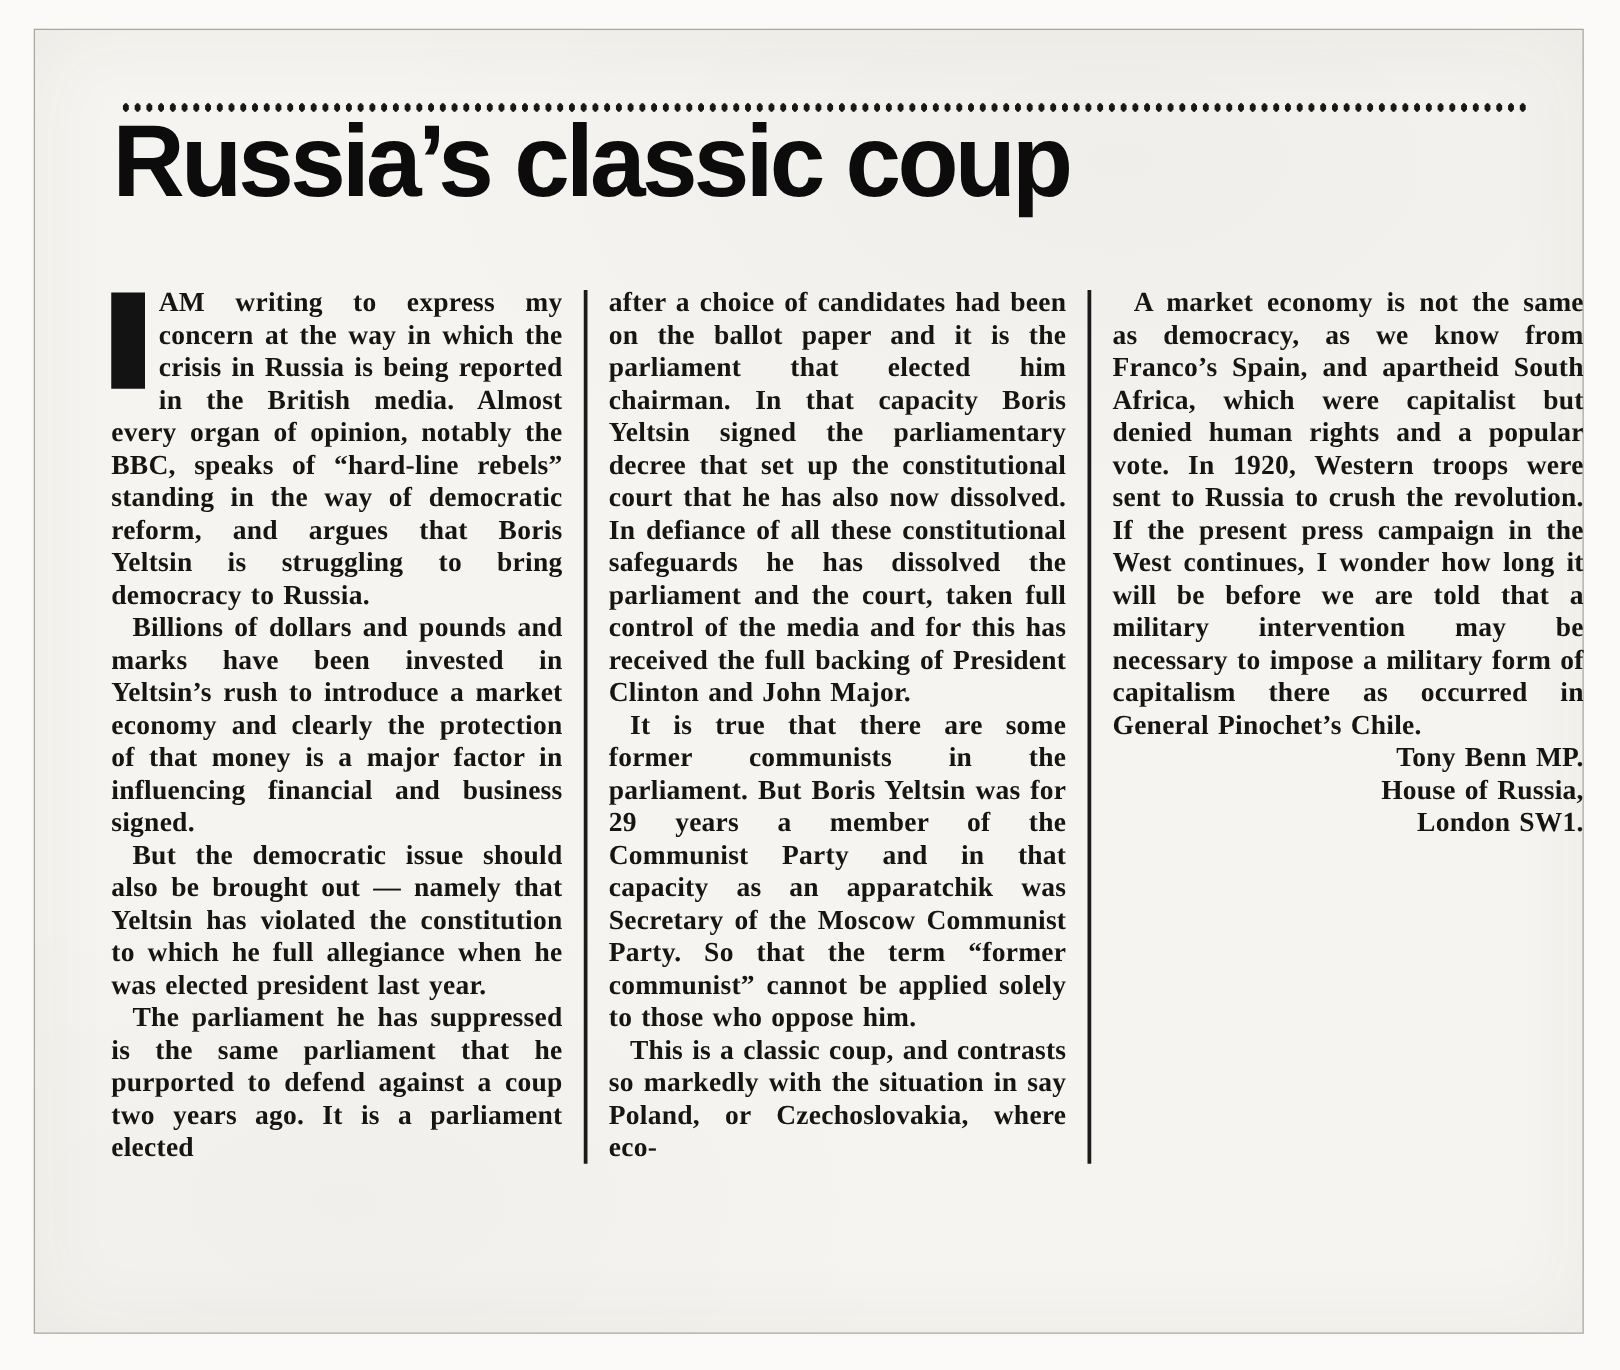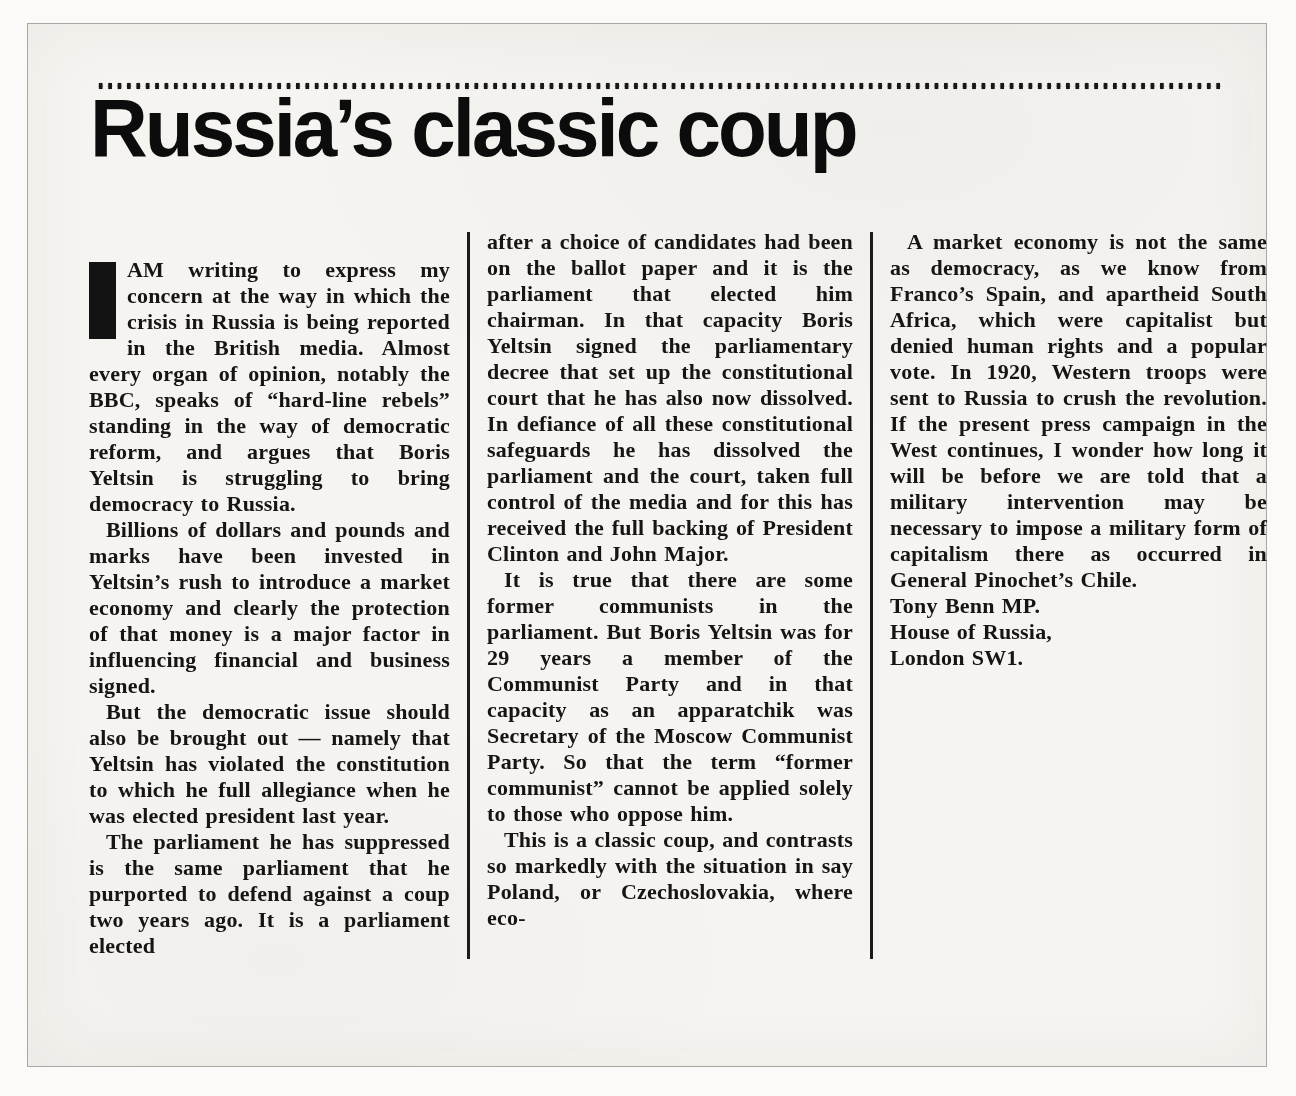--- a/index.html
+++ b/index.html
@@ -65,21 +65,21 @@
   }
   .col {
     font-weight: bold;
     font-size: 22px;
     line-height: 26px;
     color: #161514;
     text-align: justify;
     letter-spacing: 0.2px;
     word-spacing: 1.5px;
   }
-  .col-1 { width: 361px; margin-top: 28px; }
+  .col-1 { width: 361px; }
   .col-2 { width: 366px; }
   .col-3 { width: 377px; }
   .col-rule {
     width: 2.5px;
     background: #1b1b1b;
     margin-top: 3px;
   }
   .col p { margin: 0; padding: 0; }
   .col p.indent { text-indent: 17px; }
   .dropcap {
@@ -90,21 +90,21 @@
     margin: 5px 11px 2px 0;
     background: #131313;
     color: #131313;
     overflow: hidden;
     font-size: 64px;
     line-height: 77px;
     text-align: center;
   }
   .sig-line {
     display: block;
-    text-align: left;
+    text-align: right;
     font-weight: bold;
   }
 </style>
 </head>
 <body>
 
 <div class="page">
   <div class="frame">
 
     <div class="dotted-rule"></div>

